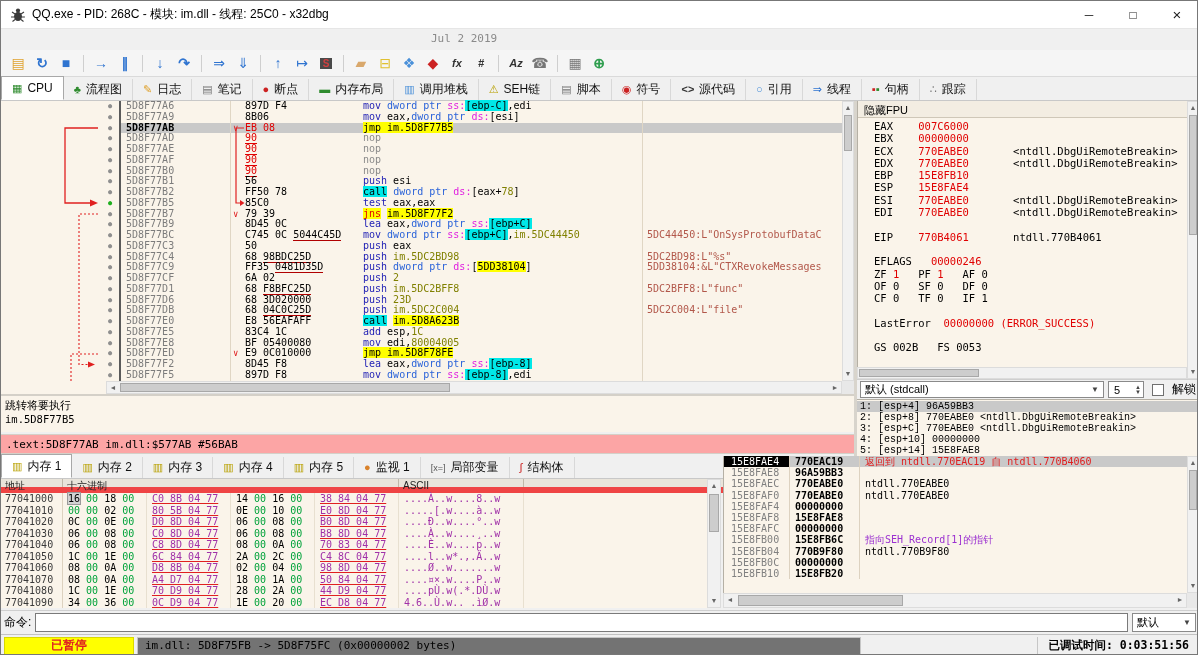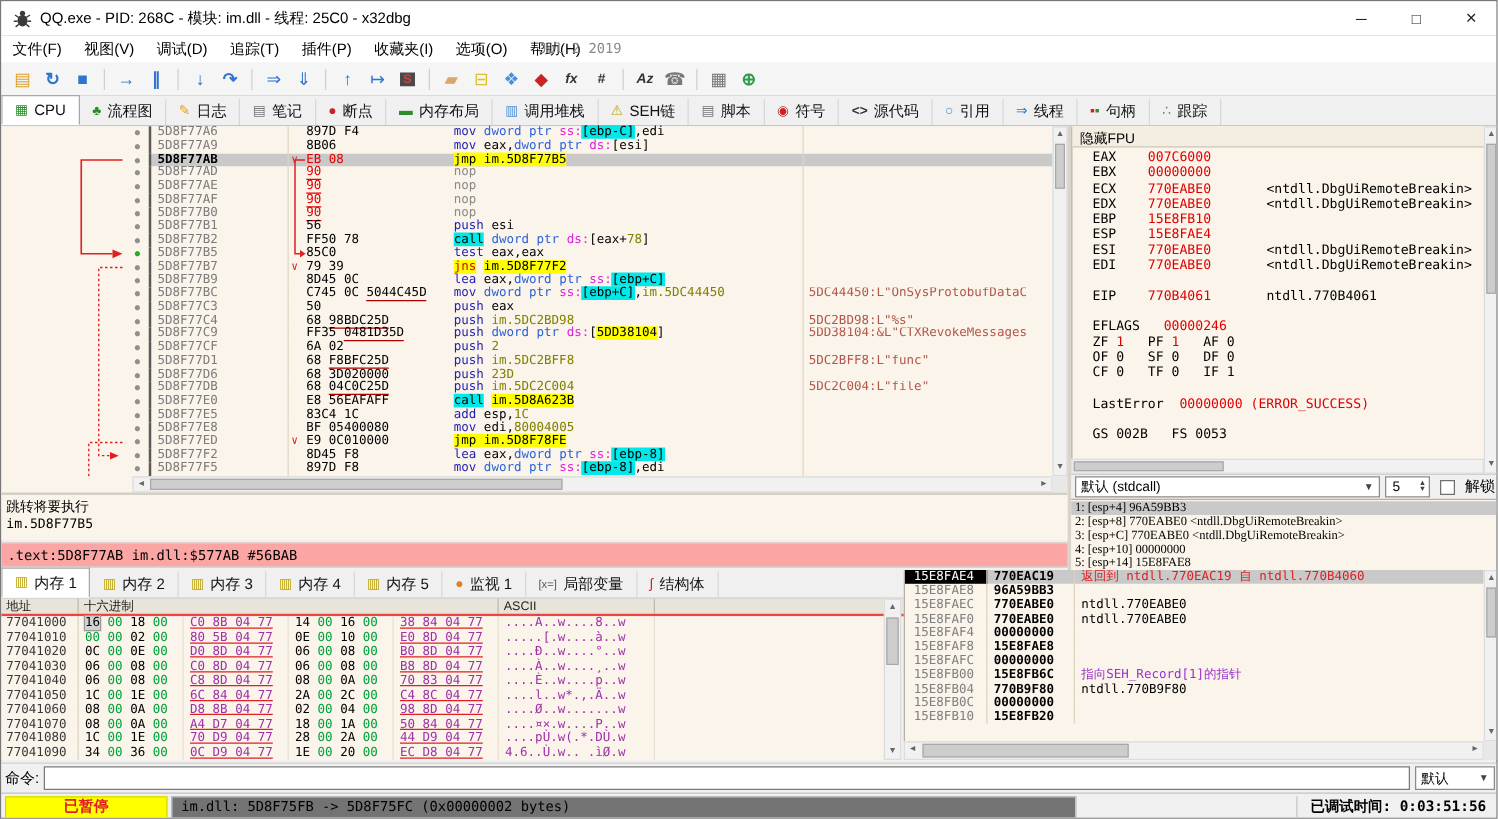--- a/index.html
+++ b/index.html
@@ -62,31 +62,31 @@
 .v{color:#e00000}
 #ccrow{position:absolute;left:856px;top:378px;width:342px;height:20px;background:#f0f0f0;display:flex;align-items:center;padding:0 3px;gap:4px;border-top:1px solid #cfcfcf}
 .combo{height:17px;background:#fff;border:1px solid #8a8a8a;font-size:11px;display:flex;align-items:center;padding-left:4px;color:#000}
 .combo .arr{margin-left:auto;font-size:8px;padding:0 4px;color:#444}
 #cc-combo{flex:1}
 .spin{width:36px;height:17px;background:#fff;border:1px solid #8a8a8a;display:flex;align-items:center;font-size:11px;padding-left:5px}
 .spin .arrs{margin-left:auto;display:flex;flex-direction:column;font-size:6px;line-height:5px;padding-right:2px;color:#444}
 .chk{width:12px;height:12px;background:#fff;border:1px solid #707070;margin-left:4px;flex:none}
 .chklabel{font-size:12px;padding-left:4px}
 #argsbox{position:absolute;left:856px;top:398px;width:342px;height:57px;background:#faf4ea;border-top:1px solid #b5b0a5;padding-top:1px}
-.arow{font-family:Liberation Serif, serif;font-size:10px;line-height:11px;white-space:pre;padding-left:3px;color:#000}
+.arow{font-family:Liberation Mono, monospace;font-size:10px;line-height:11px;white-space:pre;padding-left:3px;color:#000}
 .arow.sel{background:#c9c9c9}
 
 #infobox{position:absolute;left:0;top:393px;width:853px;height:38px;background:#faf4ea;border-top:2px solid #d4d0c8;padding:2px 0 0 4px}
 #info-line1{font-size:11px;color:#000}
 #info-line2{font-family:"DejaVu Sans Mono",monospace;font-size:10.5px;color:#000}
 #addrline{position:absolute;left:0;top:433px;width:853px;height:20px;background:#fca5a5;border-top:1px solid #d4d0c8;border-bottom:1px solid #d4d0c8;font-family:"DejaVu Sans Mono",monospace;font-size:11px;display:flex;align-items:center;padding-left:5px;color:#000}
 #splitter{position:absolute;left:853px;top:100px;width:3px;height:355px;background:#d8d4cc}
 
 #dumptabs{position:absolute;left:0;top:455px;width:722px;height:23px;background:#f0f0f0;border-bottom:1px solid #c8c8c8;display:flex;align-items:flex-end;font-size:12px}
-#dumphdr{position:absolute;left:0;top:478px;width:812px;height:14px;background:#e9e4da;border-bottom:2px solid #ef4444;display:flex;font-size:10px;color:#222;line-height:13px}
+#dumphdr{position:absolute;left:0;top:478px;width:812px;height:14px;background:#e9e4da;border-bottom:6px solid #ef4444;display:flex;font-size:10px;color:#222;line-height:13px}
 .hcell{border-right:1px solid #c0b8a8;padding-left:4px}
 #dumprows{position:absolute;left:0;top:492px;width:706px;height:115px;background:#faf4ea}
 .mrow{display:flex;height:11.5px;line-height:11.5px;font-family:"DejaVu Sans Mono",monospace;font-size:10px;white-space:pre}
 .m-addr{width:62px;flex:none;padding-left:4px;color:#3a3a3a;border-right:1px solid #ddd2c0}
 .m-g{width:84px;flex:none;padding-left:5px;border-right:1px solid #e8e0d0;color:#000}
 .m-g.hp{color:#a030a8;text-decoration:underline;text-decoration-color:#e02020}
 .m-ascii{width:125px;flex:none;padding-left:5px;color:#a030a8;border-right:1px solid #e8e0d0}
 .hg{color:#00a23a}
 .hsel{background:#d2d2d2;outline:1px solid #9a9a9a}
 
@@ -121,31 +121,20 @@
       <path d="M2 5 L5 7 M14 5 L11 7 M1 10 H4 M14.9 10 H12 M2.5 14.5 L5 12.5 M13.5 14.5 L11 12.5" stroke="#3a3a3a" stroke-width="1.1" fill="none"></path>
     </svg>
     <span id="title-text">QQ.exe - PID: 268C - 模块: im.dll - 线程: 25C0 - x32dbg</span>
     <div class="wbtns">
       <span class="wbtn">─</span>
       <span class="wbtn">□</span>
       <span class="wbtn" style="font-size:15px">×</span>
     </div>
   </div>
 
-  <div id="menubar">
-
-  <span class="mitem">文件(F)</span>
-      <span class="mitem">视图(V)</span>
-      <span class="mitem">调试(D)</span>
-      <span class="mitem">追踪(T)</span>
-      <span class="mitem">插件(P)</span>
-      <span class="mitem">收藏夹(I)</span>
-      <span class="mitem">选项(O)</span>
-      <span class="mitem">帮助(H)</span>
-    </div>
   <span id="menu-date" style="position:absolute;top:31px;left:428px">Jul 2 2019</span>
 
   <div id="toolbar">
 
   <span class="tbtn">
         <span class="c-am">▤</span>
       </span>
       <span class="tbtn">
         <span class="c-bl bold">↻</span>
       </span>

